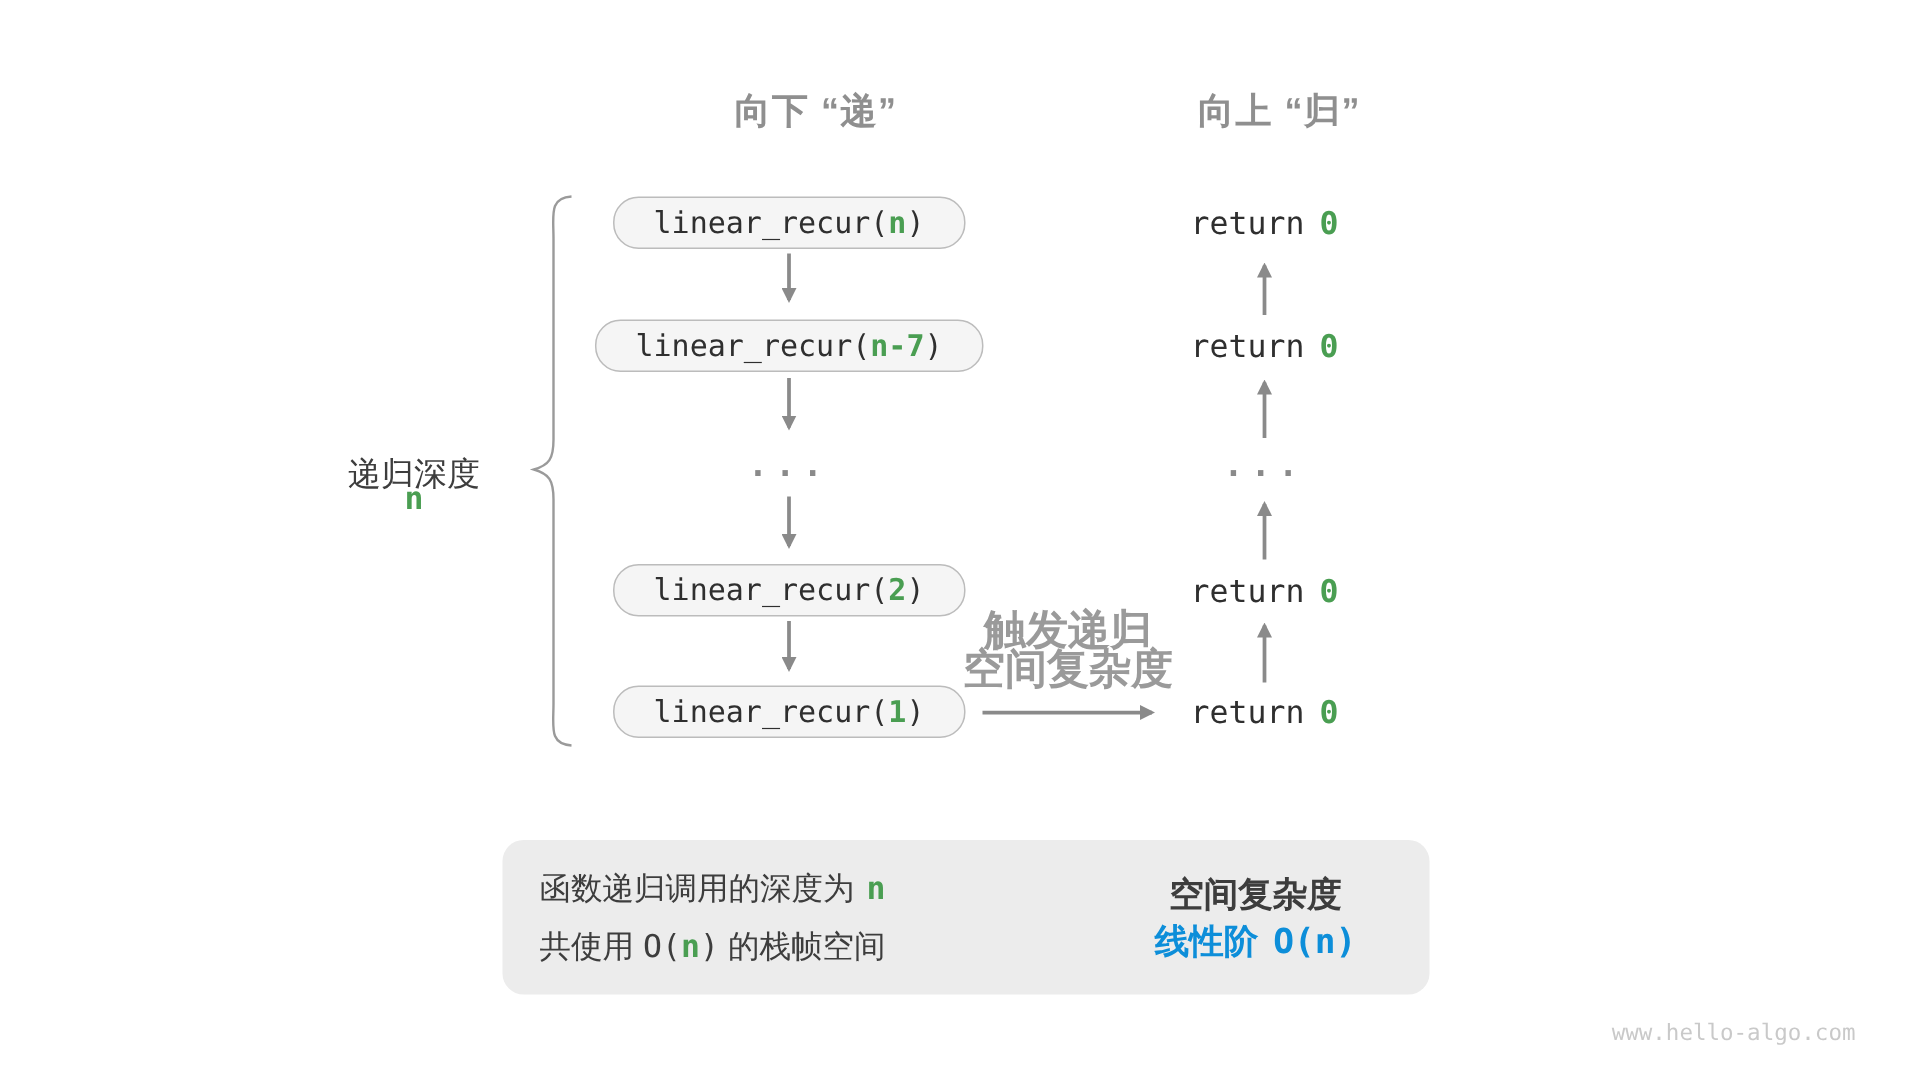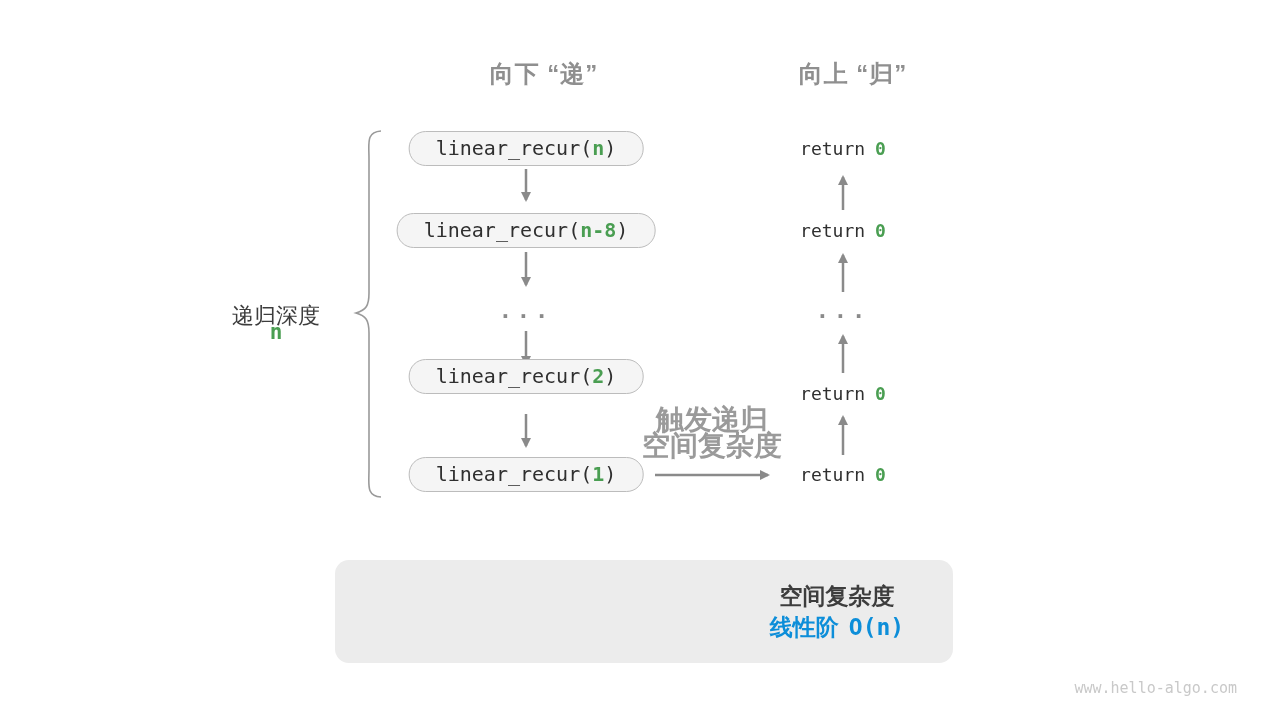--- a/index.html
+++ b/index.html
@@ -19,21 +19,21 @@
     left:526px;transform:translateX(-50%);
     background:#f5f5f5;border:1.5px solid #bcbcbc;border-radius:17px;
     padding:3px 26px;white-space:nowrap;
     font-family:"DejaVu Sans Mono",monospace;font-size:20px;line-height:27px;color:#2f2f2f;
   }
   .call-box .arg{color:#4a9e52;font-weight:bold;}
 
   
   .return-line{
     left:843px;transform:translateX(-50%);
-    font-family:"DejaVu Sans Mono",monospace;font-size:18px;line-height:28px;color:#2f2f2f;
+    font-family:"DejaVu Sans Mono",monospace;font-size:21px;line-height:28px;color:#2f2f2f;
     white-space:nowrap;
   }
   .return-line .ret-val{color:#4a9e52;font-weight:bold;margin-left:10px;}
 
   .ellipsis{
     transform:translateX(-50%);
     font-family:"DejaVu Sans Mono",monospace;font-size:22px;font-weight:bold;
     letter-spacing:5px;color:#8a8a8a;line-height:30px;
   }
 
@@ -101,24 +101,24 @@
     <polygon points="685,606 712,606 712,597 738,613 712,629 712,620 685,620" fill="#c7c7c7"></polygon>
   </svg>
 
   <div class="abs col-header" style="left:424px;">向下 “递”</div>
   <div class="abs col-header" style="left:733px;">向上 “归”</div>
 
   <div class="abs call-box" style="top:131px;">
     <span>linear_recur(</span><span class="arg">n</span><span>)</span>
   </div>
   <div class="abs call-box" style="top:213px;">
-    <span>linear_recur(</span><span class="arg">n-8</span><span>)</span>
+    <span>linear_recur(</span><span class="arg">n-7</span><span>)</span>
   </div>
   <div class="abs ellipsis" style="left:526px;top:296px;">...</div>
-  <div class="abs call-box" style="top:359px;">
+  <div class="abs call-box" style="top:376px;">
     <span>linear_recur(</span><span class="arg">2</span><span>)</span>
   </div>
   <div class="abs call-box" style="top:457px;">
     <span>linear_recur(</span><span class="arg">1</span><span>)</span>
   </div>
 
   <div class="abs return-line" style="top:135px;">
     <span>return</span><span class="ret-val">0</span>
   </div>
   <div class="abs return-line" style="top:217px;">
@@ -135,20 +135,28 @@
   <div class="abs depth-text">递归深度</div>
   <div class="abs depth-value">n</div>
 
   <div class="abs trigger-label">
     <div>触发递归</div>
     <div>空间复杂度</div>
   </div>
 
   <div class="abs summary-box"></div>
 
+  <div class="abs summary-left">
+    <div class="summary-line">
+      <span class="lead">函数递归调用的深度为</span><span class="green">n</span>
+    </div>
+    <div class="summary-line">
+      <span>共使用</span><span class="code"><span>O(</span><span class="green">n</span><span>)</span></span><span>的栈帧空间</span>
+    </div>
+  </div>
 
   <div class="abs summary-right">
     <div class="summary-title">空间复杂度</div>
     <div class="summary-result">
       <span>线性阶</span><span class="code"><span>O(</span><span>n</span><span>)</span></span>
     </div>
   </div>
 
   <div class="abs watermark">www.hello-algo.com</div>
 

